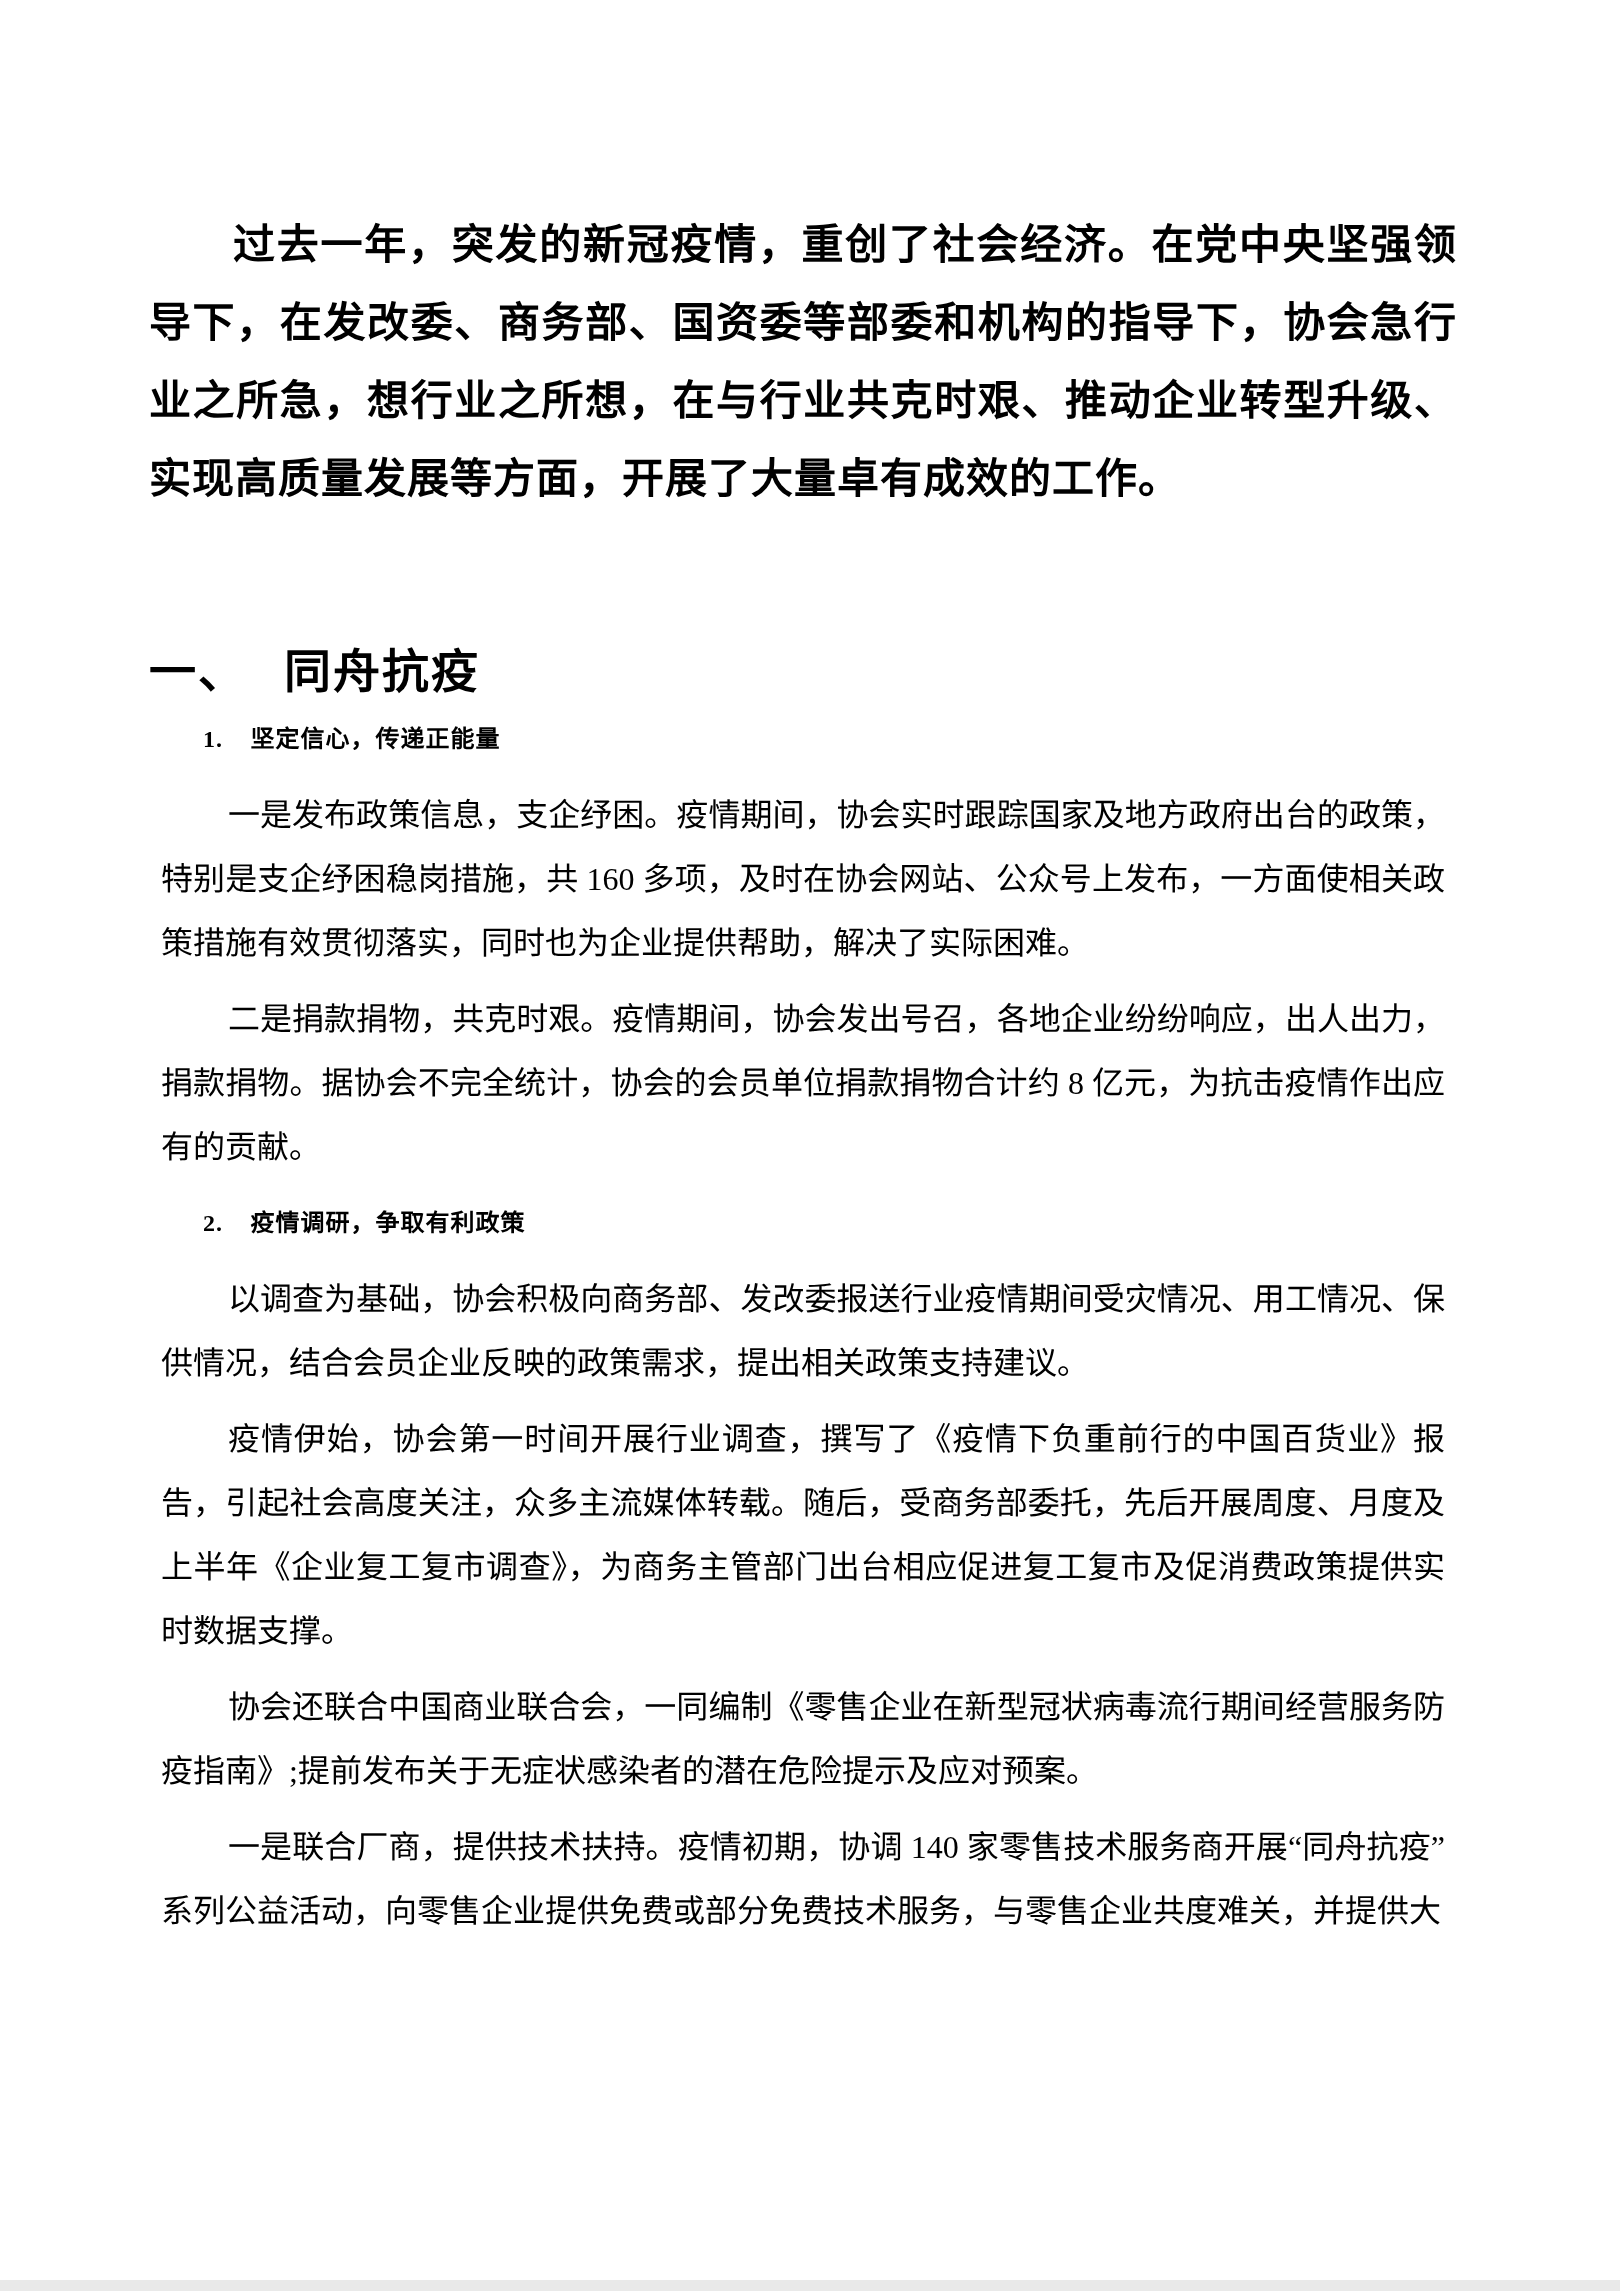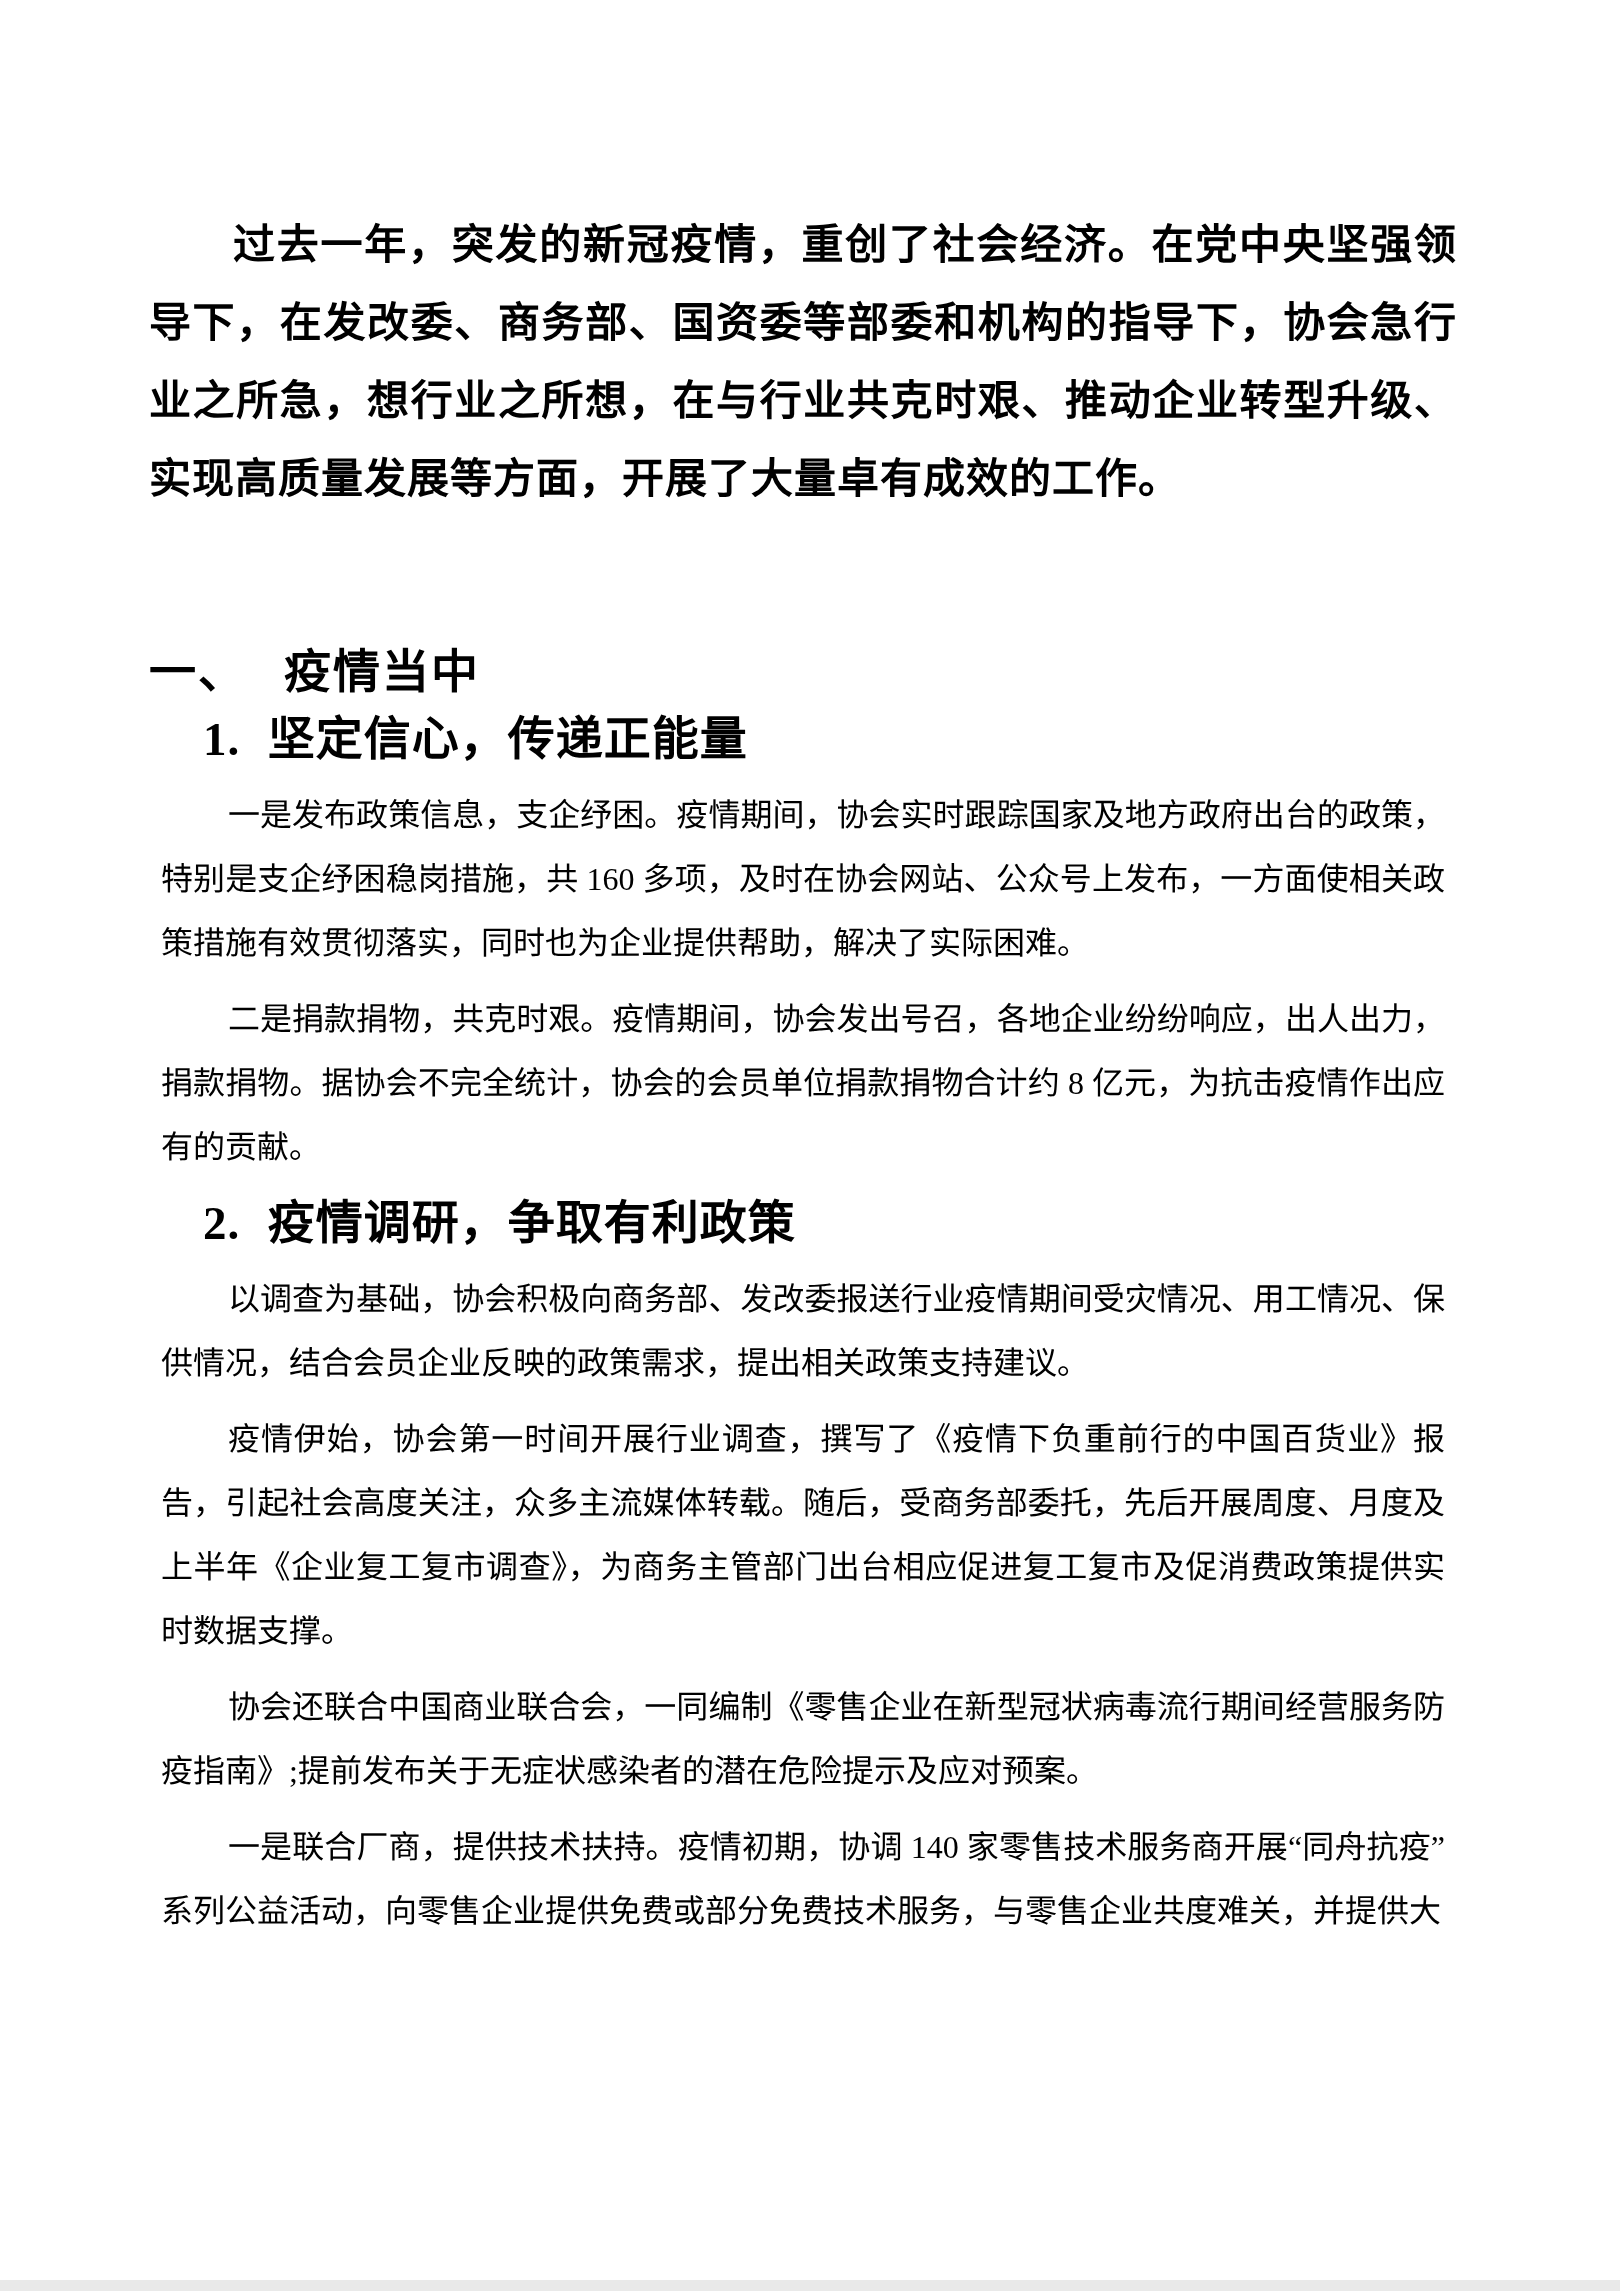--- a/index.html
+++ b/index.html
@@ -37,21 +37,21 @@
     line-height: 69px;
     font-weight: bold;
     letter-spacing: 2px;
   }
   .section-heading .sec-num {
     margin-right: 37px;
   }
   
   .sub-heading {
     margin: 0 0 0 54px;
-    font-size: 47px;
+    font-size: 24px;
     line-height: 64px;
     font-weight: bold;
     letter-spacing: 1px;
   }
   .sub-heading .sub-num {
     margin-right: 27.4px;
     font-weight: bold;
   }
   
   .body-para {
@@ -65,21 +65,21 @@
   }
 </style>
 </head>
 <body>
 
 <div class="page">
 
   <p class="lead">过去一年，突发的新冠疫情，重创了社会经济。在党中央坚强领导下，在发改委、商务部、国资委等部委和机构的指导下，协会急行业之所急，想行业之所想，在与行业共克时艰、推动企业转型升级、实现高质量发展等方面，开展了大量卓有成效的工作。</p>
 
   <h1 class="section-heading">
-    <span class="sec-num">一、</span><span>疫情当中</span>
+    <span class="sec-num">一、</span><span>同舟抗疫</span>
   </h1>
 
   <h2 class="sub-heading">
     <span class="sub-num">1.</span><span>坚定信心，传递正能量</span>
   </h2>
   <p class="body-para">一是发布政策信息，支企纾困。疫情期间，协会实时跟踪国家及地方政府出台的政策，特别是支企纾困稳岗措施，共 160 多项，及时在协会网站、公众号上发布，一方面使相关政策措施有效贯彻落实，同时也为企业提供帮助，解决了实际困难。</p>
   <p class="body-para">二是捐款捐物，共克时艰。疫情期间，协会发出号召，各地企业纷纷响应，出人出力，捐款捐物。据协会不完全统计，协会的会员单位捐款捐物合计约 8 亿元，为抗击疫情作出应有的贡献。</p>
 
   <h2 class="sub-heading">
     <span class="sub-num">2.</span><span>疫情调研，争取有利政策</span>

